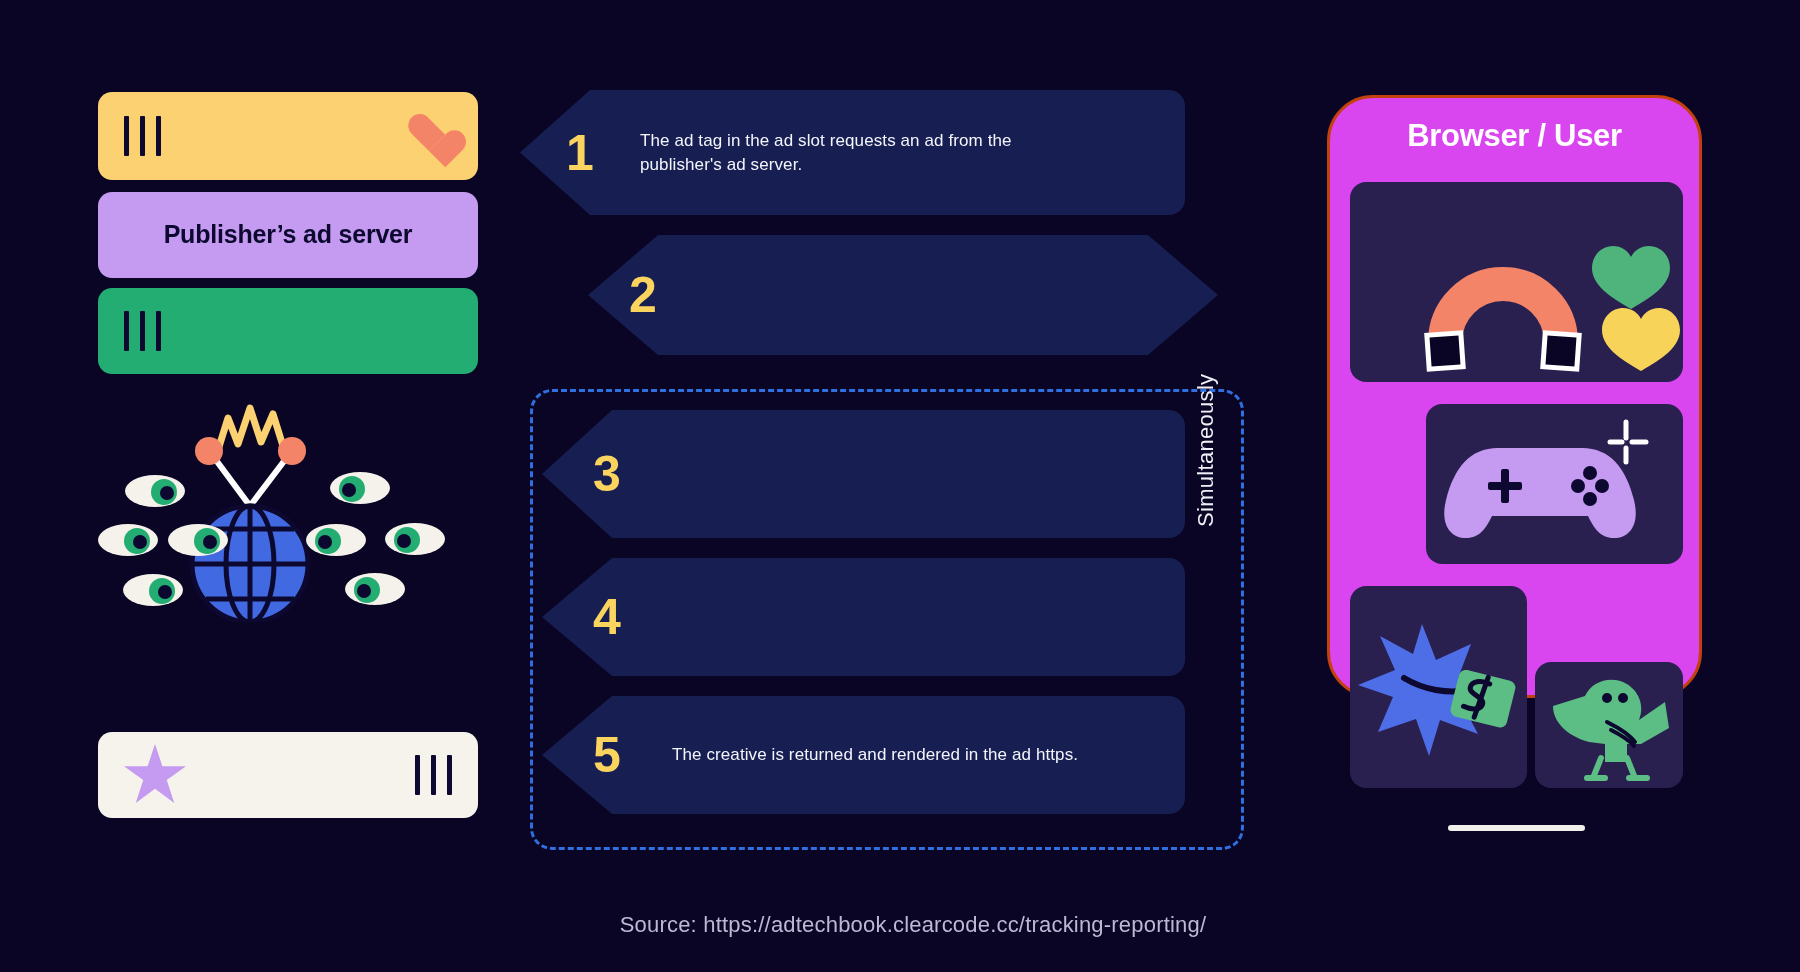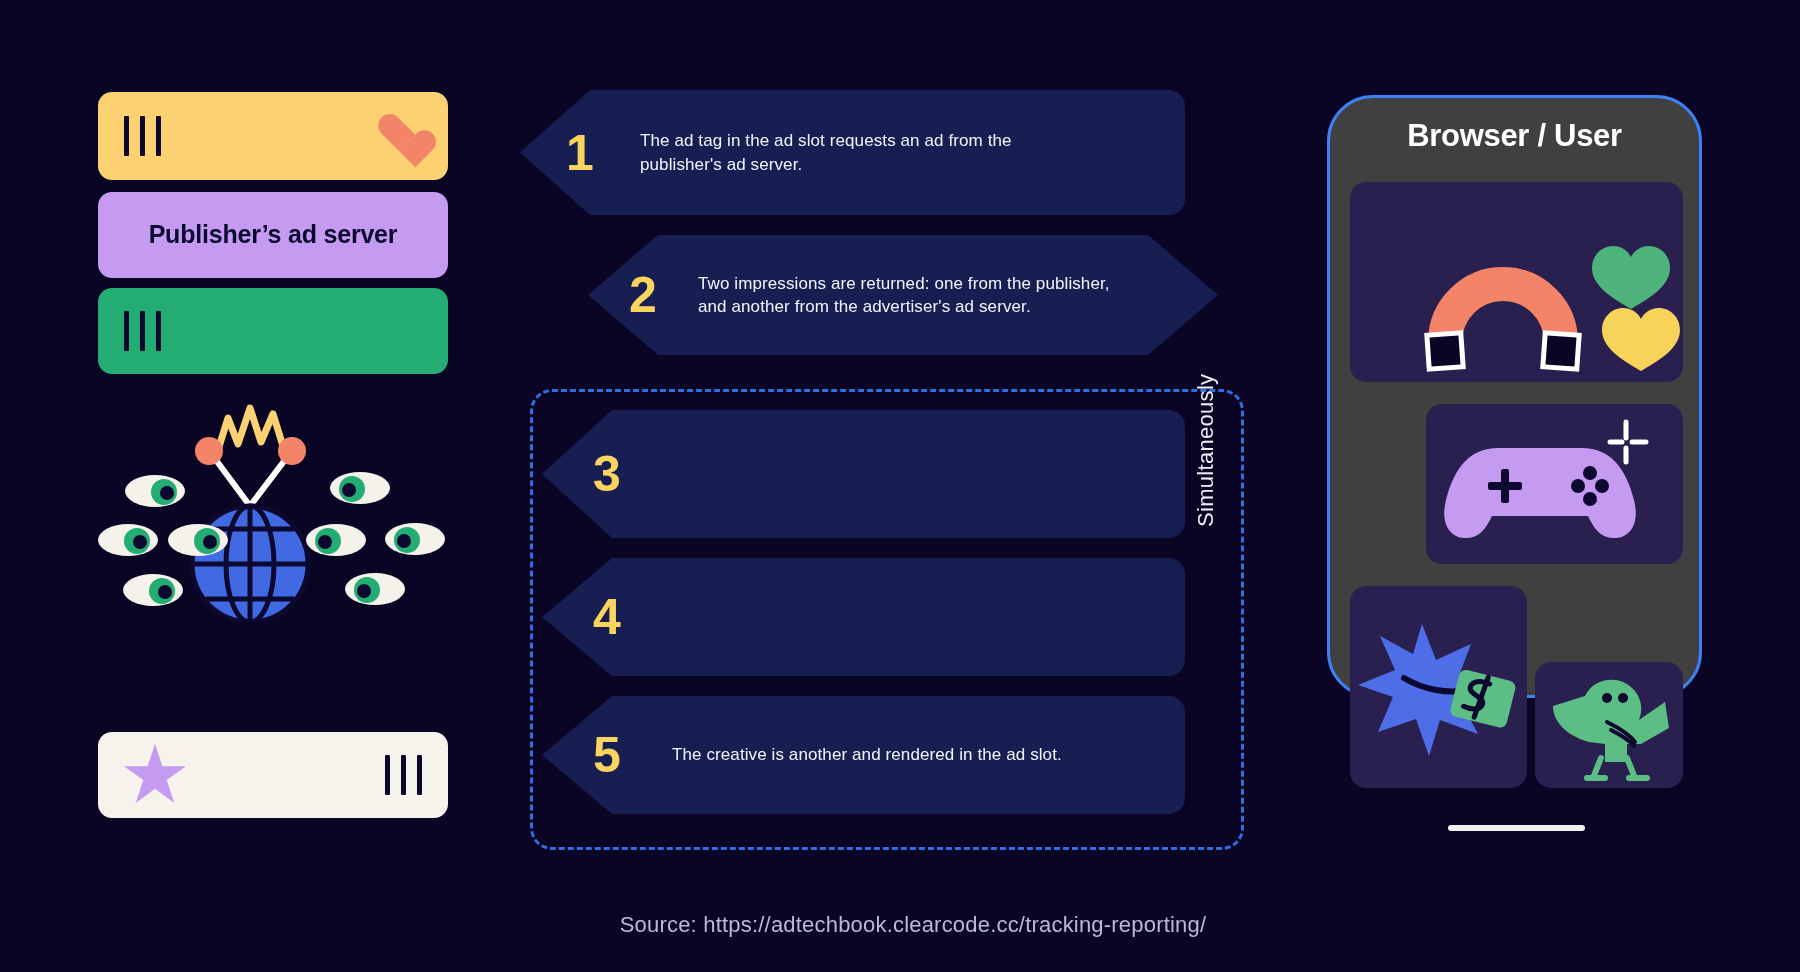--- a/index.html
+++ b/index.html
@@ -9,21 +9,21 @@
     font-family:"Liberation Sans", sans-serif;
     overflow:hidden;
     position:relative;
   }
   #stage{position:absolute;left:0;top:0;width:1800px;height:972px;background:#0a0525;}
 
   
   #left-col{position:absolute;left:98px;top:92px;width:350px;height:760px;}
 
   .chip{
-    position:absolute;left:0;width:350px;border-radius:14px;
+    position:absolute;left:0;width:380px;border-radius:14px;
     display:flex;align-items:center;justify-content:center;
     box-sizing:border-box;
   }
   .chip-label{
     font-weight:bold;font-size:25px;line-height:1.25;color:#0d0830;
     text-align:center;letter-spacing:-0.2px;
   }
   #chip-yellow{top:0;height:88px;background:#fbd171;justify-content:space-between;padding:0 26px;}
   #chip-purple{top:100px;height:86px;background:#c49bf0;}
   #chip-green{top:196px;height:86px;background:#23ad73;justify-content:flex-start;padding-left:26px;}
@@ -103,22 +103,22 @@
   #simul-label{
     position:absolute;left:1193px;top:527px;
     color:#eef0f8;font-size:22px;letter-spacing:0.3px;
     transform:rotate(-90deg);transform-origin:left top;
     white-space:nowrap;
   }
 
   
   #phone{
     position:absolute;left:1327px;top:95px;width:375px;height:603px;
-    border:3px solid #3b82f6;border-radius:46px;box-sizing:border-box;
-    background:#404040;
+    border:3px solid #c2410c;border-radius:46px;box-sizing:border-box;
+    background:#d946ef;
   }
   #phone-title{
     position:absolute;left:0;top:20px;width:100%;text-align:center;
     color:#ffffff;font-weight:bold;font-size:31px;letter-spacing:-0.3px;
   }
   .tile{position:absolute;background:#2a2050;border-radius:16px;}
   #tile-magnet{left:20px;top:84px;width:333px;height:200px;}
   #tile-pad{left:96px;top:306px;width:257px;height:160px;}
   #tile-star{left:20px;top:488px;width:177px;height:202px;}
   #tile-bird{left:205px;top:564px;width:148px;height:126px;}
@@ -240,34 +240,33 @@
 
   <div id="mid-col">
 
     <div class="step notch-left" id="step1">
       <span class="step-num">1</span>
       <span class="step-txt">The ad tag in the ad slot requests an ad from the publisher's ad server.</span>
     </div>
 
     <div class="step notch-both" id="step2">
       <span class="step-num">2</span>
-      <span class="step-txt">Two impressions are returned: one from the publisher, and another from the advertiser's ad server.</span>
     </div>
 
     <div class="step notch-left" id="step3">
       <span class="step-num">3</span>
     </div>
 
     <div class="step notch-left" id="step4">
       <span class="step-num">4</span>
     </div>
 
     <div class="step notch-left" id="step5">
       <span class="step-num">5</span>
-      <span class="step-txt">The creative is another and rendered in the ad slot.</span>
+      <span class="step-txt">The creative is returned and rendered in the ad https.</span>
     </div>
   </div>
 
   <div id="phone">
     <div id="phone-title">Browser / User</div>
 
     <div class="tile" id="tile-magnet">
       <svg width="333" height="200" viewBox="0 0 333 200">
         <path d="M95 160 A58 58 0 1 1 211 160" fill="none" stroke="#f48468" stroke-width="34"></path>
         <rect x="78" y="152" width="34" height="34" fill="#0a0525" stroke="#ffffff" stroke-width="5" transform="rotate(-4 95 169)"></rect>

